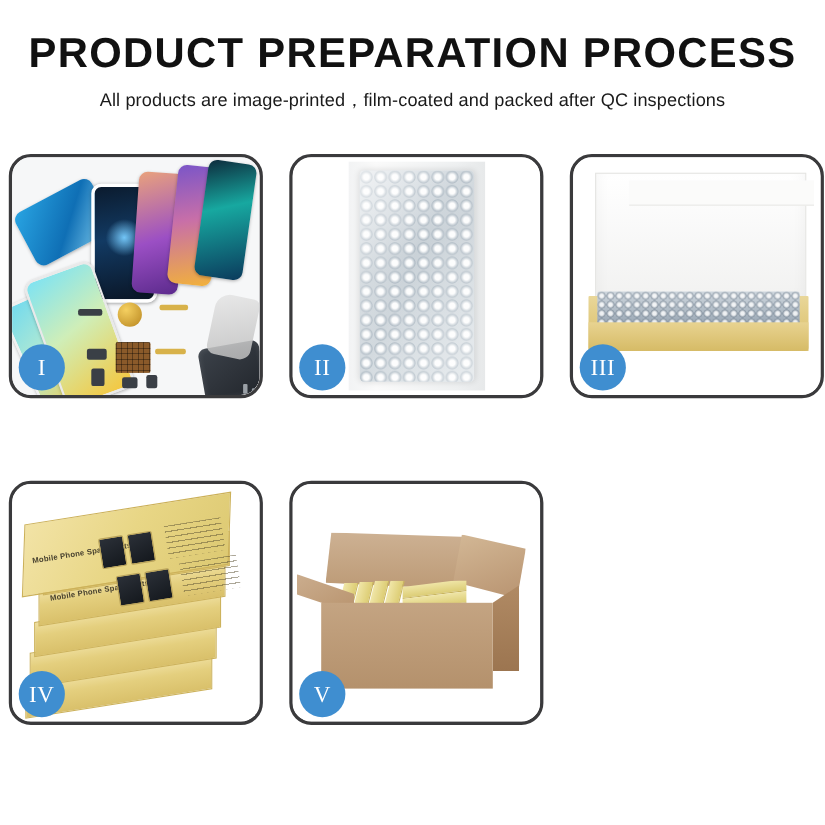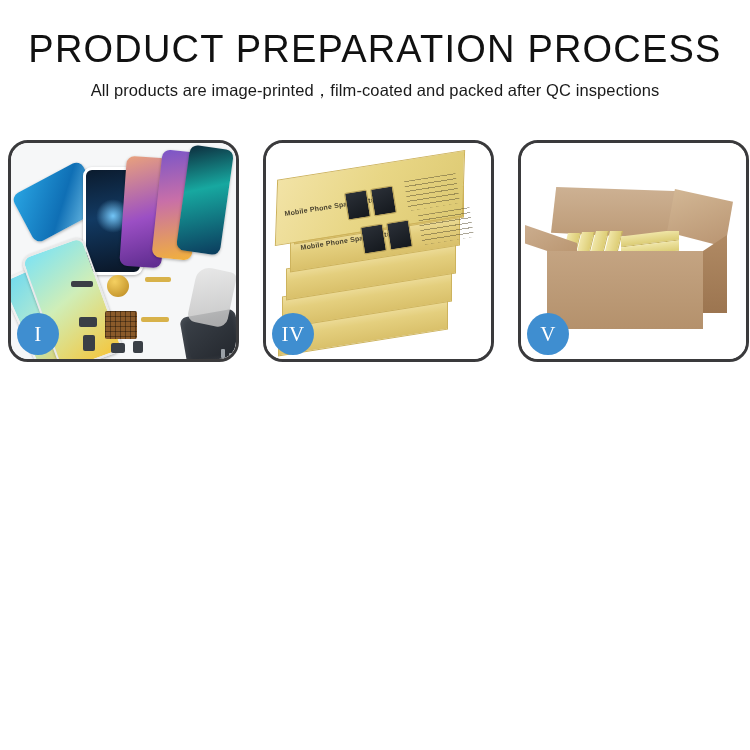--- a/index.html
+++ b/index.html
@@ -8,21 +8,21 @@
   }
   body {
     width: 750px; height: 750px;
     font-family: "Liberation Sans", sans-serif;
     overflow: hidden;
     position: relative;
   }
   .header { text-align: center; padding-top: 30px; }
   .title {
     font-size: 38px;
-    font-weight: 400;
+    font-weight: 700;
     letter-spacing: 1.2px;
     color: #111111;
     line-height: 1.05;
     white-space: nowrap;
   }
   .subtitle {
     font-size: 16.5px;
     color: #1a1a1a;
     margin-top: 10px;
     letter-spacing: 0.1px;
@@ -324,21 +324,39 @@
         <div class="chip" style="left:62px;top:68px;width:10px;height:12px;"></div>
         <div class="backplate"></div>
         <div class="screw" style="left:150px;top:76px;"></div>
         <div class="screw" style="left:158px;top:80px;"></div>
       </div>
       <div class="tool-hand"></div>
       <div class="badge">I</div>
     </div>
   </div>
 
-
+  <div class="panel">
+    <div class="panel-inner p2">
+      <div class="bw-bg"></div>
+      <div class="bw-sheet"></div>
+      <div class="badge">II</div>
+    </div>
+  </div>
+
+  <div class="panel">
+    <div class="panel-inner p3">
+      <div class="lid">
+        <div class="lid-flap"></div>
+      </div>
+      <div class="tray"></div>
+      <div class="tray-bubbles"></div>
+      <div class="tray-side"></div>
+      <div class="badge">III</div>
+    </div>
+  </div>
 
   <div class="panel">
     <div class="panel-inner p4">
       <div class="stack">
         <div class="sbox" style="left:8px;  top:152px;"></div>
         <div class="sbox" style="left:12px; top:124px;"></div>
         <div class="sbox" style="left:16px; top:96px;"></div>
         <div class="sbox" style="left:20px; top:68px;"></div>
         <div class="sbox" style="left:24px; top:40px;"></div>
         <div class="sbox-top" style="left:6px; top:6px;"></div>

